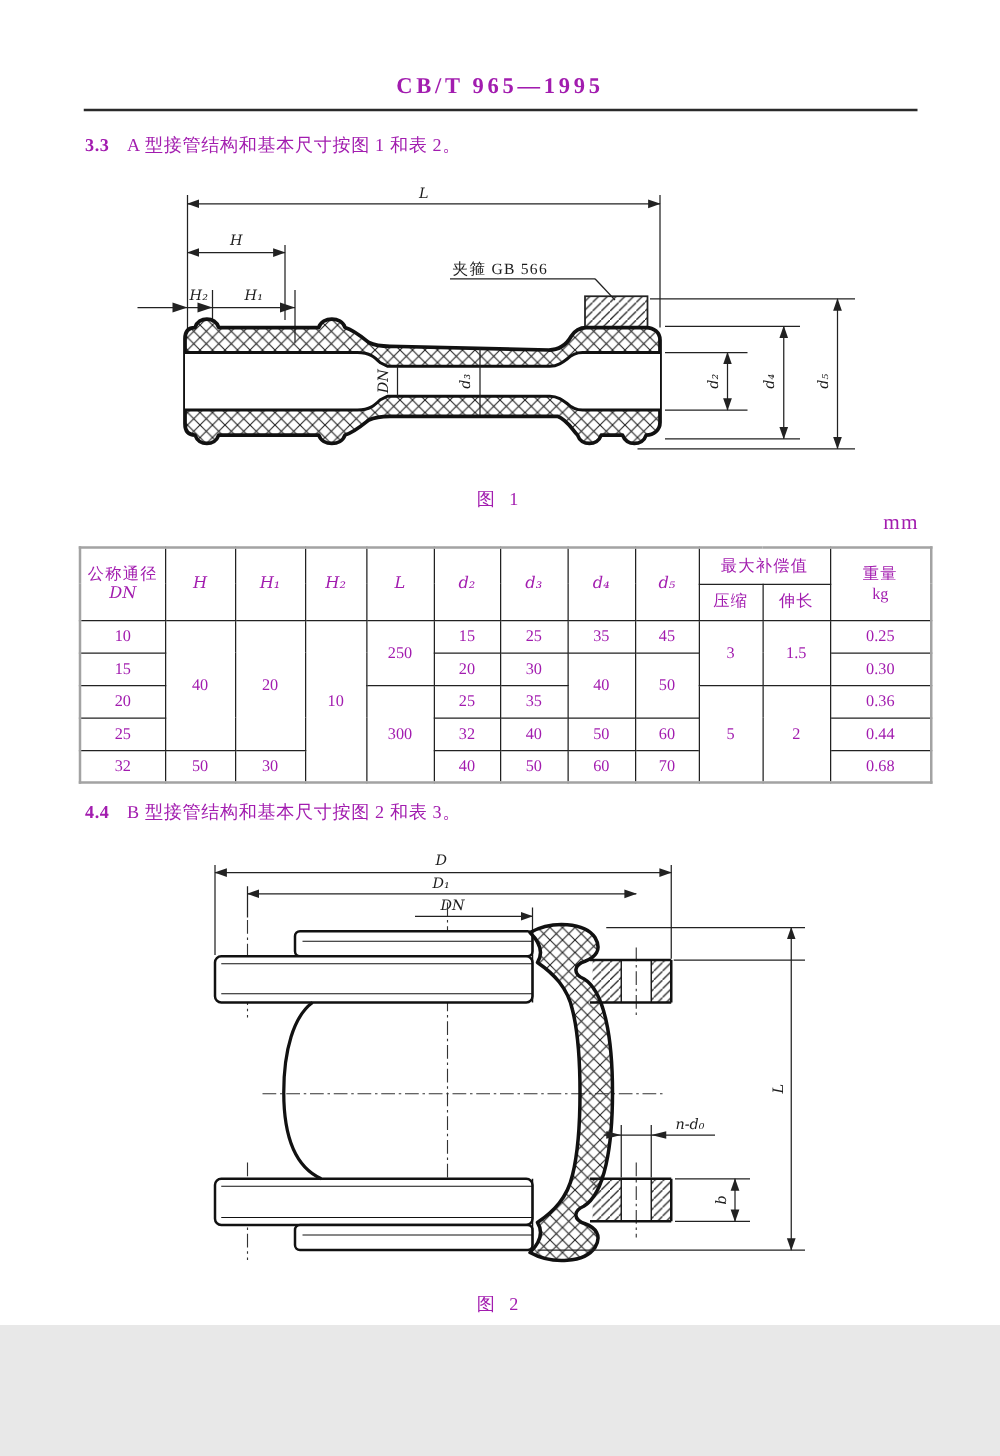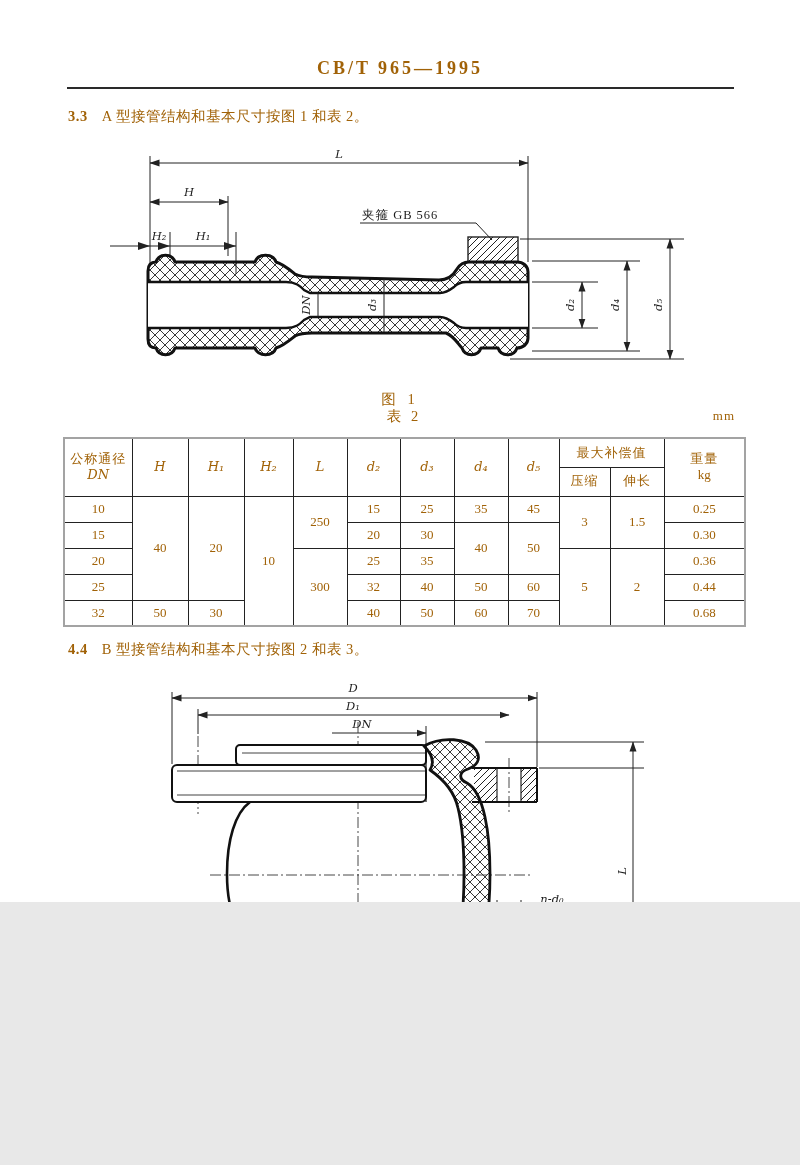--- a/index.html
+++ b/index.html
@@ -1,32 +1,32 @@
 <!DOCTYPE html>
 <html><head>
 <meta charset="utf-8">
 <style>
   html,body{margin:0;padding:0;background:#e8e8e8;}
   .page{
-    position:relative;width:800px;height:902px;margin:0 auto;
-    background:#ffffff;color:#a16207;
+    position:relative;width:800px;height:1060px;margin:0 auto;
+    background:#ffffff;color:#a21caf;
     font-family:"Liberation Serif","DejaVu Serif",serif;
     overflow:hidden;
   }
   .doc-title{
     position:absolute;left:0;top:58px;width:800px;text-align:center;
     font-size:18px;font-weight:bold;letter-spacing:3px;
   }
   .header-rule{position:absolute;left:67px;top:87px;width:667px;height:2px;background:#2a2a2a;}
   .clause{position:absolute;left:68px;width:680px;font-size:14.5px;letter-spacing:0.5px;margin-top:11px;}
   .clause .num{font-weight:bold;margin-right:14px;}
   .fig-caption{position:absolute;left:0;width:800px;text-align:center;font-size:14.5px;letter-spacing:4px;}
   .tbl-caption-row{position:absolute;left:63px;top:407px;width:682px;height:22px;}
   .tbl-caption{position:absolute;left:0;width:100%;text-align:center;font-size:14.5px;letter-spacing:3px;}
-  .tbl-unit{position:absolute;right:10px;top:1px;font-size:13px;letter-spacing:1px;}
+  .tbl-unit{position:absolute;right:10px;top:1px;font-size:17px;letter-spacing:1px;}
   table.spec{
     position:absolute;left:63px;top:437px;width:681px;height:188px;
     border-collapse:collapse;table-layout:fixed;
     font-size:13px;
   }
   table.spec th,table.spec td{
     border:1px solid #222;text-align:center;vertical-align:middle;
     padding:0;font-weight:normal;line-height:1.25;
   }
   table.spec{border:2px solid #a3a3a3;}
@@ -135,21 +135,20 @@
       <line x1="480" y1="109" x2="644" y2="109"></line>
       <line x1="470" y1="229" x2="644" y2="229"></line>
       <line x1="630" y1="109" x2="630" y2="229" marker-start="url(#ar1)" marker-end="url(#ar1)"></line>
     </g>
     <text class="dimtxt" text-anchor="middle" transform="translate(622,175) rotate(-90)">d₅</text>
   </svg>
 
   <div class="fig-caption" style="top:390px;">图 1</div>
 
   <div class="tbl-caption-row">
-    <div class="tbl-caption">表 2</div>
     <div class="tbl-unit">mm</div>
   </div>
 
   <table class="spec">
     <colgroup>
       <col style="width:68px">
         <col style="width:56px">
         <col style="width:56px">
         <col style="width:49px">
       <col style="width:54px">

